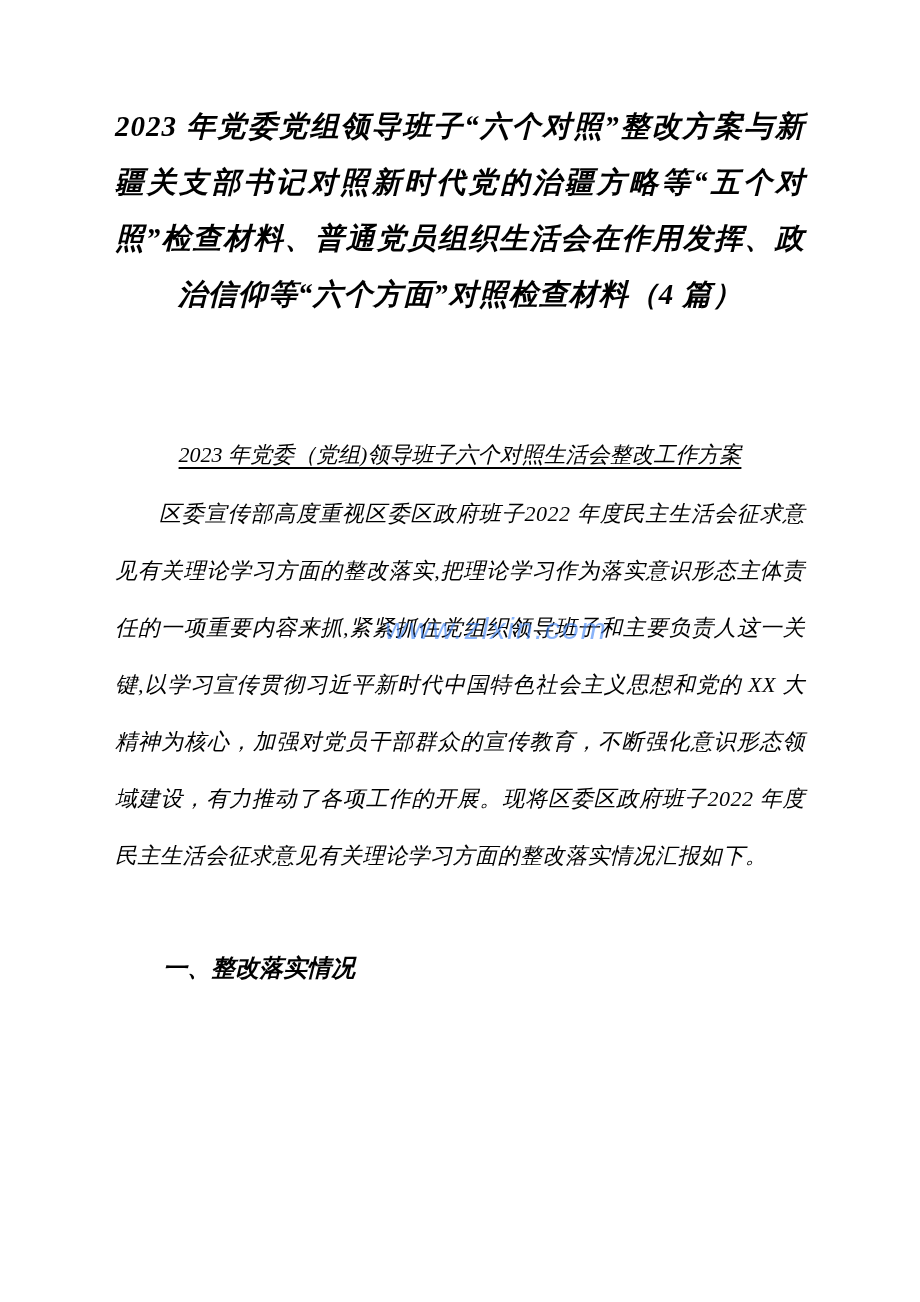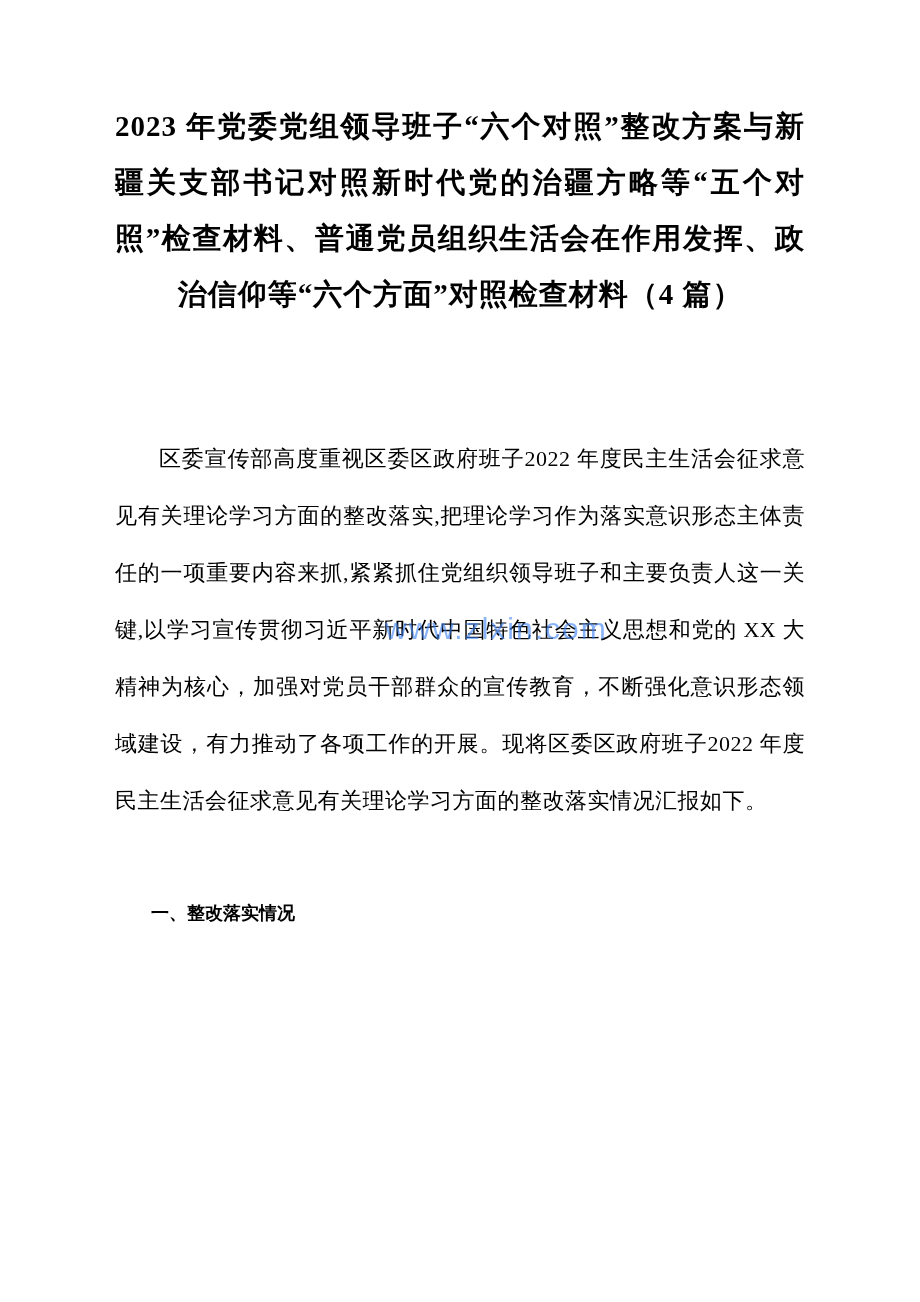--- a/index.html
+++ b/index.html
@@ -1,15 +1,15 @@
 <!DOCTYPE html>
 <html><head>
 <meta charset="utf-8">
 <style>
-  * { margin: 0; padding: 0; box-sizing: border-box; }
+  * { margin: 0; padding: 0; box-sizing: border-box; font-style: italic; }
 
   html, body {
     background: #ffffff;
   }
 
   .page {
     position: relative;
     width: 920px;
     height: 1302px;
     margin: 0 auto;
@@ -49,21 +49,21 @@
     line-height: 57px;
     text-align: justify;
     text-indent: 2em;
     letter-spacing: 0.5px;
     color: #000000;
   }
 
   .para-1 { margin-top: 6px; }
 
   .sub-heading {
-    font-size: 18px;
+    font-size: 24px;
     font-weight: bold;
     line-height: 49px;
     text-indent: 2em;
     margin-top: 60px;
     color: #000000;
   }
 
   .para-2 { margin-top: 56px; }
 
   .watermark {
@@ -81,20 +81,21 @@
 </style>
 </head>
 <body>
 
 <div class="page">
 
   <h1 class="doc-title">2023 年党委党组领导班子“六个对照”整改方案与新疆关支部书记对照新时代党的治疆方略等“五个对照”检查材料、普通党员组织生活会在作用发挥、政治信仰等“六个方面”对照检查材料（4 篇）</h1>
 
   <div class="doc-body">
 
+    <h2 class="plan-heading">2023 年党委（党组)领导班子六个对照生活会整改工作方案</h2>
 
     <p class="para para-1">区委宣传部高度重视区委区政府班子2022 年度民主生活会征求意见有关理论学习方面的整改落实,把理论学习作为落实意识形态主体责任的一项重要内容来抓,紧紧抓住党组织领导班子和主要负责人这一关键,以学习宣传贯彻习近平新时代中国特色社会主义思想和党的 XX 大精神为核心，加强对党员干部群众的宣传教育，不断强化意识形态领域建设，有力推动了各项工作的开展。现将区委区政府班子2022 年度民主生活会征求意见有关理论学习方面的整改落实情况汇报如下。</p>
 
     <h3 class="sub-heading">一、整改落实情况</h3>
 
 
   </div>
 
   <div class="watermark">www.zlxin.com</div>
 

